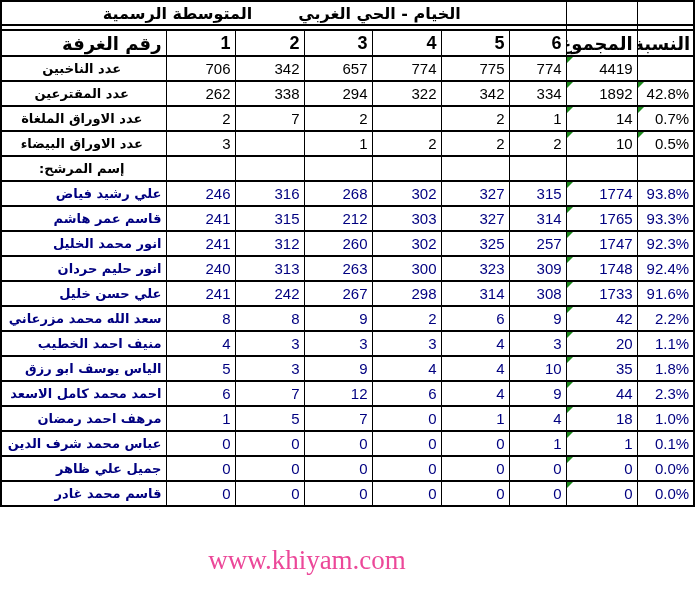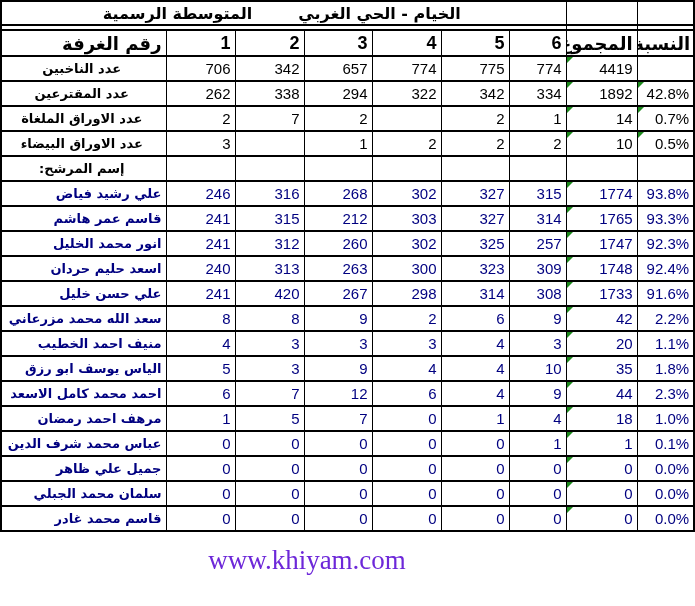--- a/index.html
+++ b/index.html
@@ -25,21 +25,21 @@
   .name{direction:rtl;font-size:13px;font-weight:bold;}
   .num{font-family:"Liberation Sans","DejaVu Sans",sans-serif;
     font-size:15px;text-align:right;}
   .hdr-ar{direction:rtl;}
   tr.cand td{color:#000080;}
   .flag{position:absolute;top:0;left:0;width:0;height:0;
     border-top:6px solid #1c8a1c;border-right:6px solid transparent;}
   .watermark{
     position:absolute;left:196px;top:547px;width:222px;height:28px;
     background:rgba(255,255,255,0.92);
-    color:#6d28d9;font-family:"Liberation Serif","DejaVu Serif",serif;
+    color:#ec4899;font-family:"Liberation Serif","DejaVu Serif",serif;
     font-size:27px;line-height:27px;text-align:center;letter-spacing:0px;
   }
 </style>
 </head>
 <body>
 
 <div class="stage">
   <table class="results">
     <colgroup>
       <col style="width:165px">
@@ -163,34 +163,34 @@
           <td class="num">241</td>
           <td class="num">312</td>
           <td class="num">260</td>
           <td class="num">302</td>
           <td class="num">325</td>
           <td class="num">257</td>
           <td class="num"><span class="flag"></span>1747</td>
           <td class="num">92.3%</td>
         </tr>
         <tr class="data-row cand">
-          <td class="name" dir="rtl">اسعد حليم حردان</td>
+          <td class="name" dir="rtl">انور حليم حردان</td>
           <td class="num">240</td>
           <td class="num">313</td>
           <td class="num">263</td>
           <td class="num">300</td>
           <td class="num">323</td>
           <td class="num">309</td>
           <td class="num"><span class="flag"></span>1748</td>
           <td class="num">92.4%</td>
         </tr>
         <tr class="data-row cand">
           <td class="name" dir="rtl">علي حسن خليل</td>
           <td class="num">241</td>
-          <td class="num">420</td>
+          <td class="num">242</td>
           <td class="num">267</td>
           <td class="num">298</td>
           <td class="num">314</td>
           <td class="num">308</td>
           <td class="num"><span class="flag"></span>1733</td>
           <td class="num">91.6%</td>
         </tr>
         <tr class="data-row cand">
           <td class="name" dir="rtl">سعد الله محمد مزرعاني</td>
           <td class="num">8</td>
@@ -252,31 +252,20 @@
           <td class="num">0</td>
           <td class="num">0</td>
           <td class="num">0</td>
           <td class="num">0</td>
           <td class="num">1</td>
           <td class="num"><span class="flag"></span>1</td>
           <td class="num">0.1%</td>
         </tr>
         <tr class="data-row cand">
           <td class="name" dir="rtl">جميل علي ظاهر</td>
-          <td class="num">0</td>
-          <td class="num">0</td>
-          <td class="num">0</td>
-          <td class="num">0</td>
-          <td class="num">0</td>
-          <td class="num">0</td>
-          <td class="num"><span class="flag"></span>0</td>
-          <td class="num">0.0%</td>
-        </tr>
-        <tr class="data-row cand">
-          <td class="name" dir="rtl">سلمان محمد الجبلي</td>
           <td class="num">0</td>
           <td class="num">0</td>
           <td class="num">0</td>
           <td class="num">0</td>
           <td class="num">0</td>
           <td class="num">0</td>
           <td class="num"><span class="flag"></span>0</td>
           <td class="num">0.0%</td>
         </tr>
         <tr class="data-row cand">

